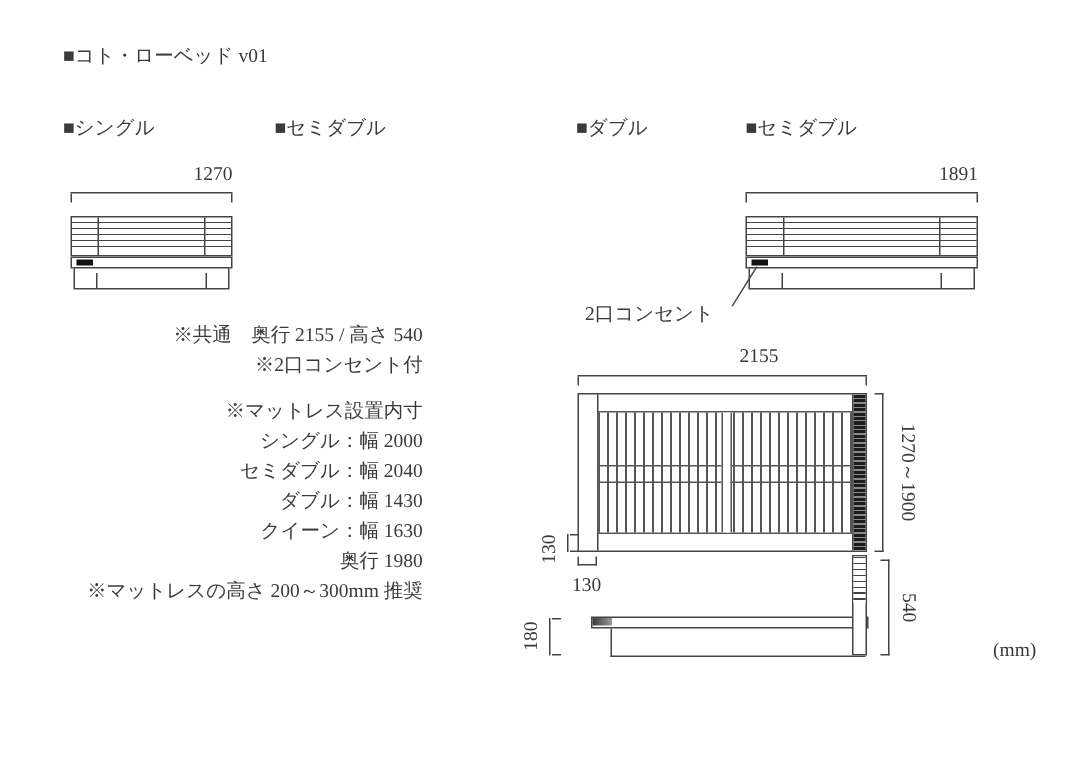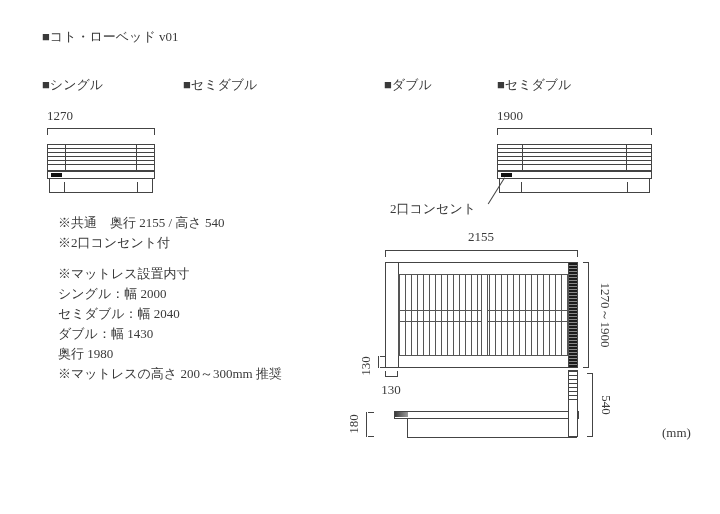--- a/index.html
+++ b/index.html
@@ -18,38 +18,38 @@
   .dim-h::before,.dim-h::after{content:"";position:absolute;width:1px;height:6px;background:#444;top:0;}
   .dim-h::before{left:0;} .dim-h::after{right:0;}
   .dim-h.ticks-up::before,.dim-h.ticks-up::after{top:-6px;}
   .dim-v{position:absolute;border-left:1px solid #444;}
   .dim-v::before,.dim-v::after{content:"";position:absolute;height:1px;width:6px;background:#444;}
   .dim-v.ticks-left::before{top:0;left:-6px;} .dim-v.ticks-left::after{bottom:0;left:-6px;}
   .dim-v.ticks-right::before{top:0;left:1px;} .dim-v.ticks-right::after{bottom:0;left:1px;}
 
   
   .bed-fig{position:absolute;top:128px;height:66px;}
-  .bed-dim-num{position:absolute;left:0;right:0;top:-20px;text-align:left;font-size:13px;}
+  .bed-dim-num{position:absolute;left:0;right:0;top:-20px;text-align:right;font-size:13px;}
   .bed-dim{left:0;right:0;top:0;width:100%;}
   .headboard{position:absolute;left:0;right:0;top:16px;height:27px;border:1px solid #444;background:#fff;box-sizing:border-box;}
   .hb-slats{position:absolute;left:0;right:0;top:0;height:23px;
     background:repeating-linear-gradient(180deg,transparent 0 3px,#444 3px 4px);}
   .hb-post{position:absolute;top:0;bottom:0;width:1px;background:#444;}
   .hb-post.l{left:16%;} .hb-post.r{right:16%;}
   .rail{position:absolute;left:0;right:0;top:43px;height:8px;border:1px solid #444;background:#fff;box-sizing:border-box;}
   .outlet{position:absolute;left:3px;top:1px;width:11px;height:4px;background:#111;}
   .base{position:absolute;left:2px;right:2px;top:50px;height:15px;border:1px solid #444;background:#fff;box-sizing:border-box;}
   .leg{position:absolute;top:3px;bottom:0;width:1px;background:#444;}
   .leg.l{left:14%;} .leg.r{right:14%;}
 
   .leader{position:absolute;left:505px;top:178px;width:31px;height:1px;background:#444;
     transform:rotate(122deg);transform-origin:0 0;}
 
   
-  .notes{position:absolute;left:58px;top:213px;font-size:13px;line-height:20px;}
+  .notes{position:absolute;left:58px;top:213px;font-size:13px;line-height:20px;text-align:right;}
   .notes-gap{margin-top:11px;}
   .note-line{white-space:nowrap;}
 
   
   .plan{position:absolute;left:385px;top:262px;width:193px;height:106px;border:1px solid #444;box-sizing:border-box;background:#fff;}
   .plan-left-band{position:absolute;left:0;top:0;bottom:0;width:12px;border-right:1px solid #444;}
   .plan-hatch{position:absolute;right:0;top:0;bottom:0;width:8px;border-left:1px solid #444;
     background:repeating-linear-gradient(180deg,#1c1c1c 0 2px,#8a8a8a 2px 3px);}
   .plan-slats{position:absolute;left:12px;right:8px;top:11px;bottom:11px;border:1px solid #555;
     background:repeating-linear-gradient(90deg,#555 0 1px,#fff 1px 6px);}
@@ -91,21 +91,21 @@
     </div>
     <div class="base">
       <div class="leg l"></div>
       <div class="leg r"></div>
     </div>
   </div>
 
 
 
   <div class="bed-fig" style="left:497px;width:155px;">
-    <div class="bed-dim-num">1900</div>
+    <div class="bed-dim-num">1891</div>
     <div class="dim-h bed-dim"></div>
     <div class="headboard">
       <div class="hb-slats"></div>
       <div class="hb-post l"></div>
       <div class="hb-post r"></div>
     </div>
     <div class="rail">
       <div class="outlet"></div>
     </div>
     <div class="base">
@@ -117,25 +117,26 @@
   <div class="leader"></div>
   <div class="txt right" style="left:383px;top:201px;width:100px;">2口コンセント</div>
 
   <div class="notes">
     <div class="note-line">※共通　奥行 2155 / 高さ 540</div>
     <div class="note-line">※2口コンセント付</div>
     <div class="note-line notes-gap">※マットレス設置内寸</div>
     <div class="note-line">シングル：幅 2000</div>
     <div class="note-line">セミダブル：幅 2040</div>
     <div class="note-line">ダブル：幅 1430</div>
+    <div class="note-line">クイーン：幅 1630</div>
     <div class="note-line">奥行 1980</div>
     <div class="note-line">※マットレスの高さ 200～300mm 推奨</div>
   </div>
 
-  <div class="txt center" style="left:431px;top:229px;width:100px;">2155</div>
+  <div class="txt center" style="left:456px;top:229px;width:100px;">2155</div>
   <div class="dim-h" style="left:385px;top:250px;width:193px;"></div>
 
   <div class="plan">
     <div class="plan-left-band"></div>
     <div class="plan-hatch"></div>
     <div class="plan-slats">
       <div class="plan-mid-band"></div>
       <div class="plan-center-gap"></div>
     </div>
   </div>

